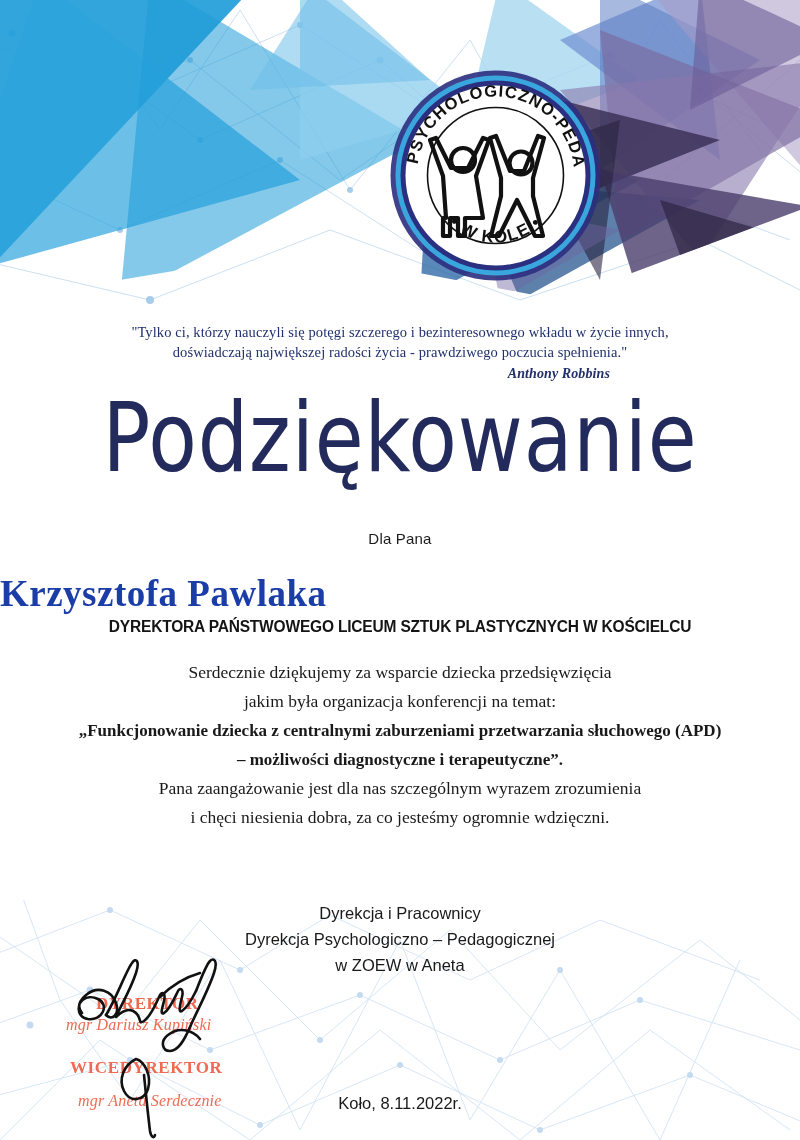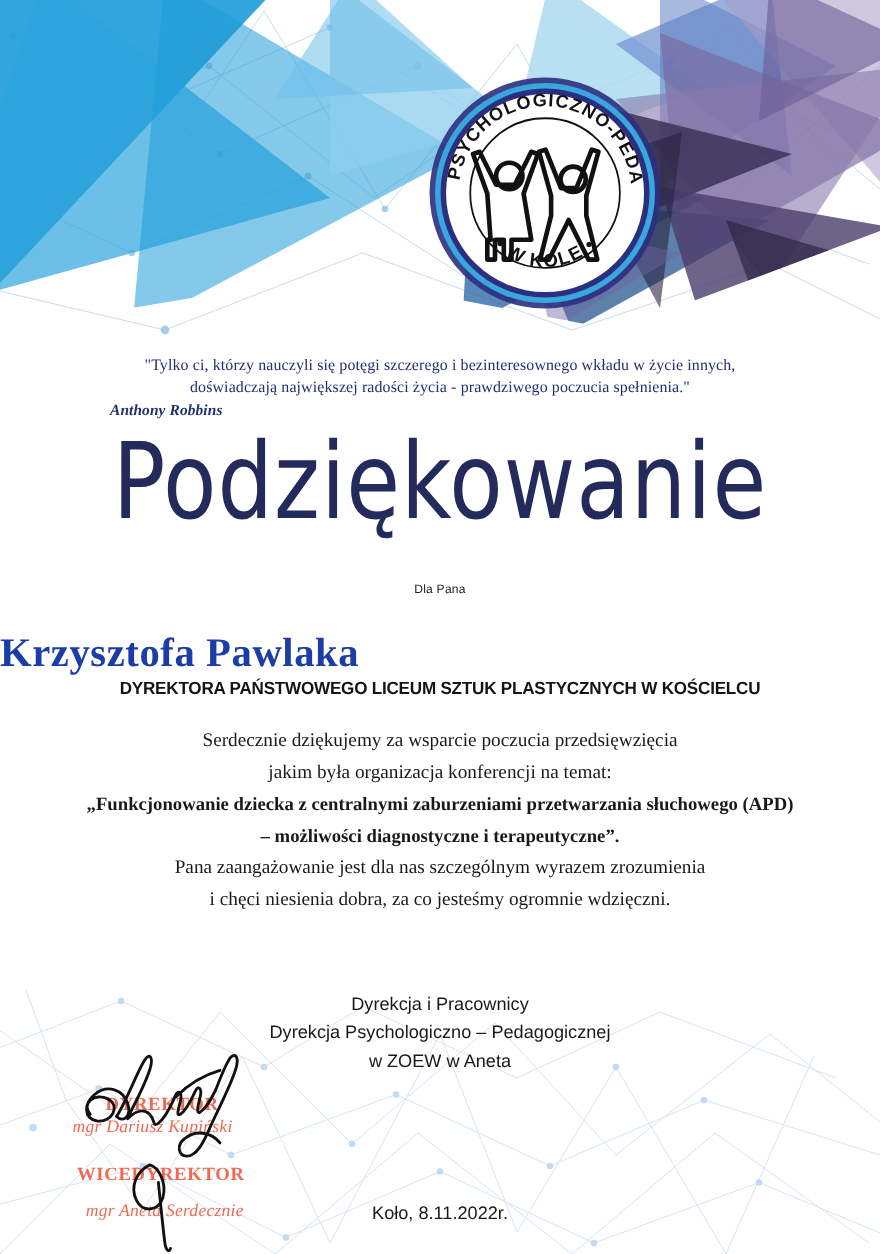--- a/index.html
+++ b/index.html
@@ -68,21 +68,21 @@
     text-align: center;
     color: #20306d;
     font-family: "Liberation Serif", serif;
     font-size: 14.5px;
     line-height: 20px;
     letter-spacing: 0.1px;
   }
   .quote-line { display: block; }
   .quote-author {
     display: block;
-    text-align: left;
+    text-align: right;
     font-style: italic;
     font-weight: bold;
     font-size: 14px;
     margin-top: 2px;
     padding-right: 90px;
   }
 
   .title {
     position: absolute;
     left: 0;
@@ -100,21 +100,21 @@
   }
 
   .for-label {
     position: absolute;
     left: 0;
     top: 530px;
     width: 800px;
     text-align: center;
     color: #1b1b1b;
     font-family: "Liberation Sans", sans-serif;
-    font-size: 11px;
+    font-size: 15px;
     letter-spacing: 0.2px;
   }
 
   .recipient-name {
     position: absolute;
     left: 0;
     top: 572px;
     width: 800px;
     color: #1b3da8;
     font-family: "Liberation Serif", serif;
@@ -345,21 +345,21 @@
       <span class="quote-author">Anthony Robbins</span>
     </div>
 
     <div class="title">Podziękowanie</div>
 
     <div class="for-label">Dla Pana</div>
     <div class="recipient-name">Krzysztofa Pawlaka</div>
     <div class="recipient-role">DYREKTORA PAŃSTWOWEGO LICEUM SZTUK PLASTYCZNYCH W KOŚCIELCU</div>
 
     <div class="body-text">
-      <span class="line">Serdecznie dziękujemy za wsparcie poczucia przedsięwzięcia</span>
+      <span class="line">Serdecznie dziękujemy za wsparcie dziecka przedsięwzięcia</span>
       <span class="line">jakim była organizacja konferencji na temat:</span>
       <span class="line bold">„Funkcjonowanie dziecka z centralnymi zaburzeniami przetwarzania słuchowego (APD)</span>
       <span class="line bold">– możliwości diagnostyczne i terapeutyczne”.</span>
       <span class="line">Pana zaangażowanie jest dla nas szczególnym wyrazem zrozumienia</span>
       <span class="line">i chęci niesienia dobra, za co jesteśmy ogromnie wdzięczni.</span>
     </div>
 
     <div class="closing">
       <span class="line">Dyrekcja i Pracownicy</span>
       <span class="line">Dyrekcja Psychologiczno – Pedagogicznej</span>

